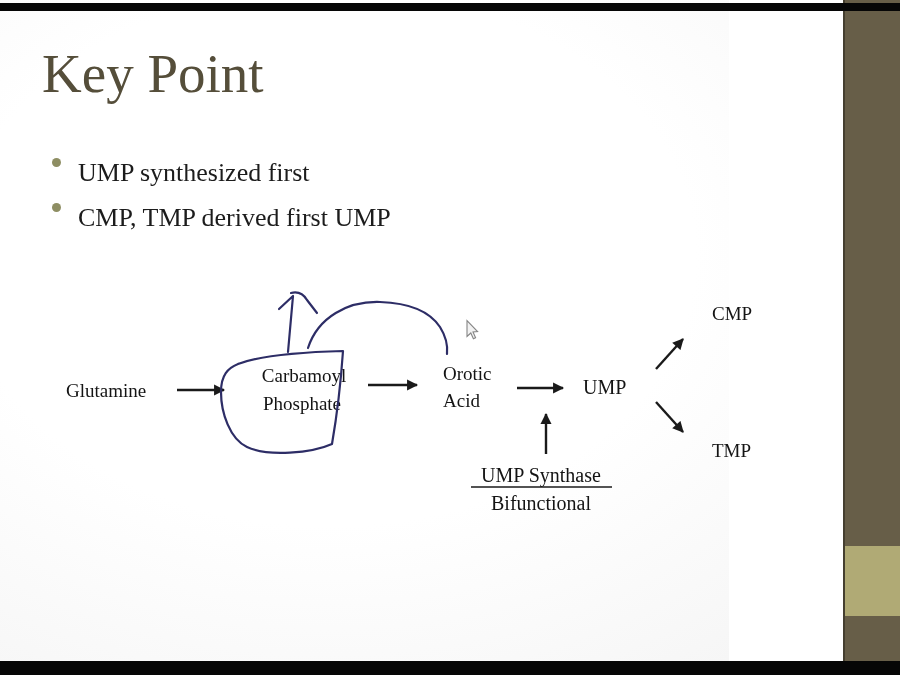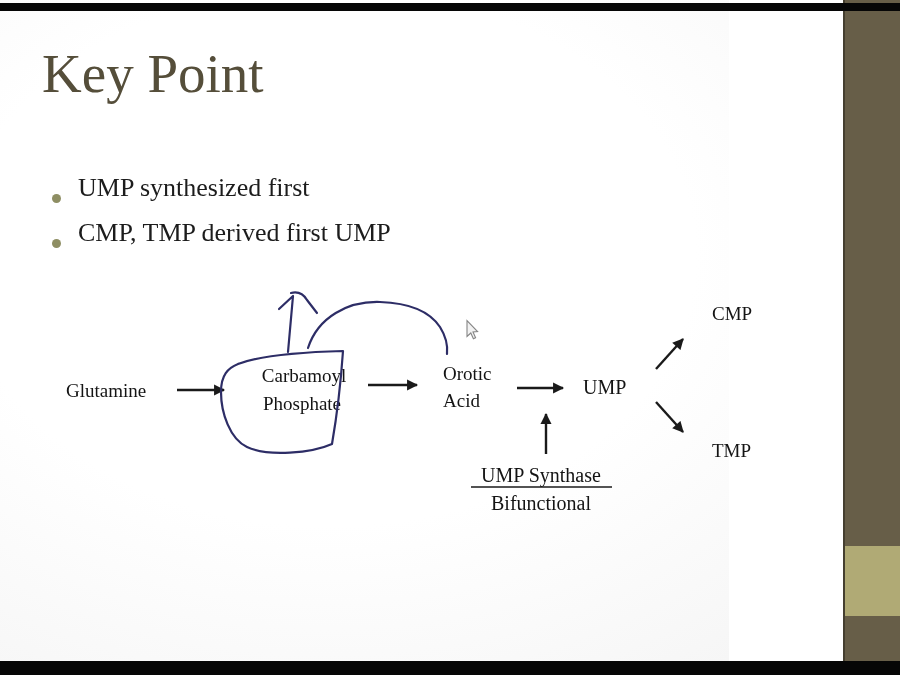--- a/index.html
+++ b/index.html
@@ -21,21 +21,21 @@
   .side-band .accent{
     position:absolute;left:0;top:546px;width:100%;height:70px;background:#b0aa75;
   }
   .title{
     position:absolute;left:42px;top:44px;
     font-size:55px;line-height:1.1;color:#554e3a;letter-spacing:0px;z-index:2;
   }
   .bullets{
     position:absolute;left:52px;top:158px;z-index:2;list-style:none;margin:0;padding:0;
   }
-  .bullets li{display:flex;align-items:flex-end;height:45px;}
+  .bullets li{display:flex;align-items:flex-start;height:45px;}
   .bullet-dot{
     width:9px;height:9px;border-radius:50%;background:#8e8e63;
     margin-right:17px;flex:0 0 auto;
   }
   .bullet-text{font-size:26px;color:#1c1c1c;white-space:nowrap;}
   svg.diagram{position:absolute;left:0;top:270px;z-index:2;}
   svg.diagram text{font-family:"Liberation Serif","DejaVu Serif",serif;font-size:19px;fill:#141414;}
   svg.diagram text.big{font-size:20px;}
   .black-arrow{stroke:#1a1a1a;stroke-width:2.4;fill:none;}
   .ink{stroke:#2d2d66;stroke-width:2.2;fill:none;stroke-linecap:round;stroke-linejoin:round;}

